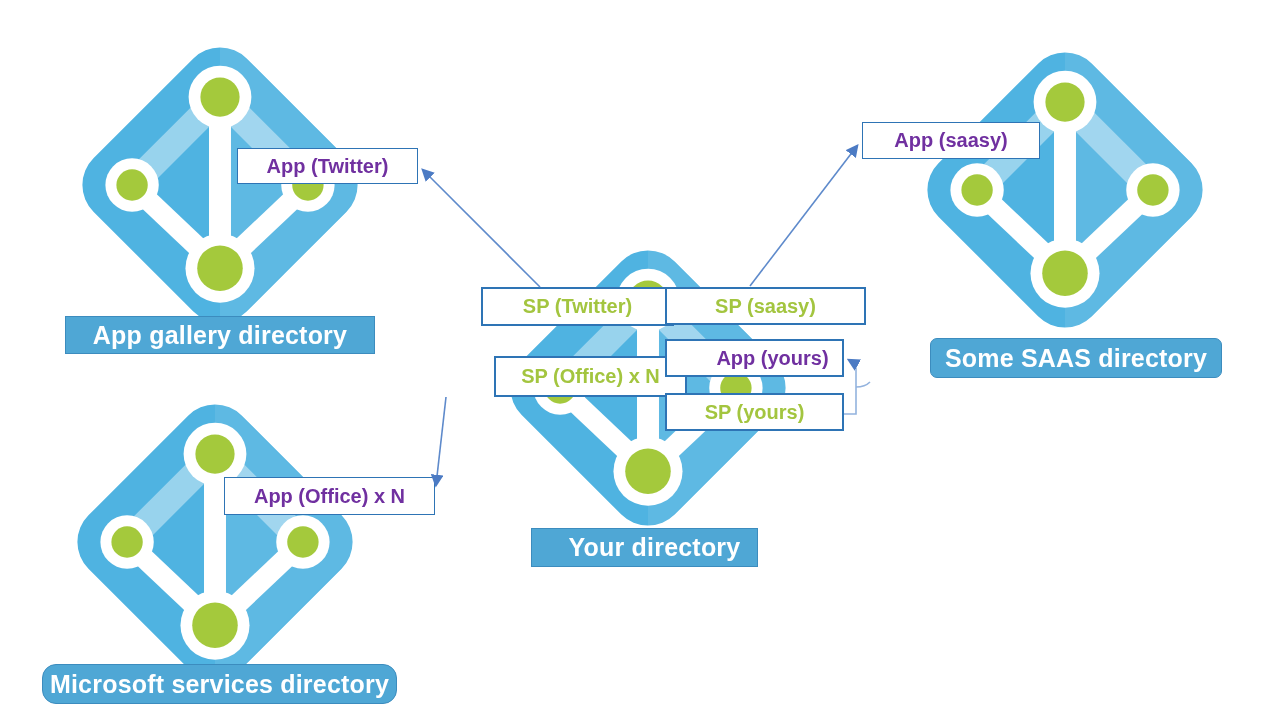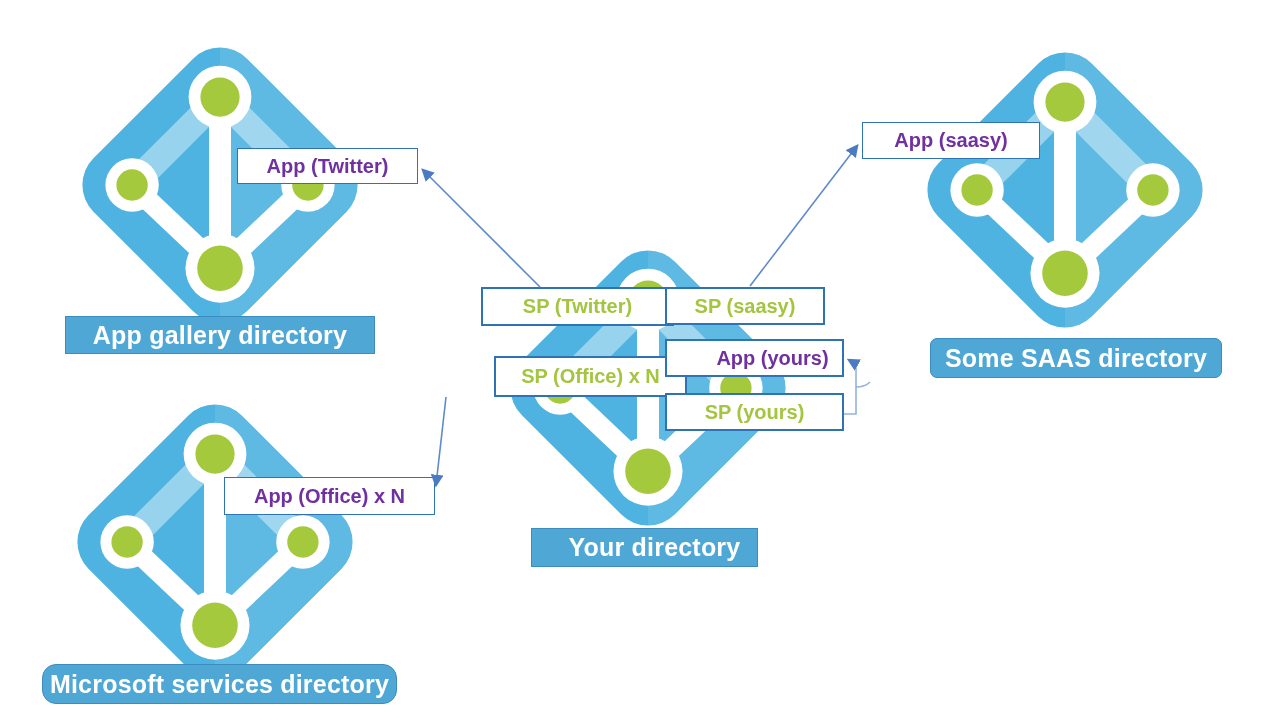--- a/index.html
+++ b/index.html
@@ -54,21 +54,21 @@
     white-space: nowrap;
   }
   .label-box.thin { border-width: 1.5px; }
   .app-text { color: #7030A0; }
   .sp-text  { color: #A3C53F; }
 
   .box-app-twitter { left: 237px; top: 148px; width: 181px; height: 36px; }
   .box-sp-twitter  { left: 446px; top: 287px; width: 193px; height: 39px; margin-left: 35px; }
   .box-sp-office   { left: 446px; top: 356px; width: 193px; height: 41px; margin-left: 48px; }
   .box-app-office  { left: 224px; top: 477px; width: 211px; height: 38px; }
-  .box-sp-saasy    { left: 665px; top: 287px; width: 160px; height: 38px; }
+  .box-sp-saasy    { left: 665px; top: 287px; width: 201px; height: 38px; }
   .box-app-yours   { left: 665px; top: 339px; width: 179px; height: 38px; padding-left: 36px; }
   .box-sp-yours    { left: 665px; top: 393px; width: 179px; height: 38px; }
   .box-app-saasy   { left: 862px; top: 122px; width: 178px; height: 37px; }
 
   
   .connectors {
     position: absolute;
     left: 0; top: 0;
     width: 1280px; height: 720px;
     z-index: 5;

